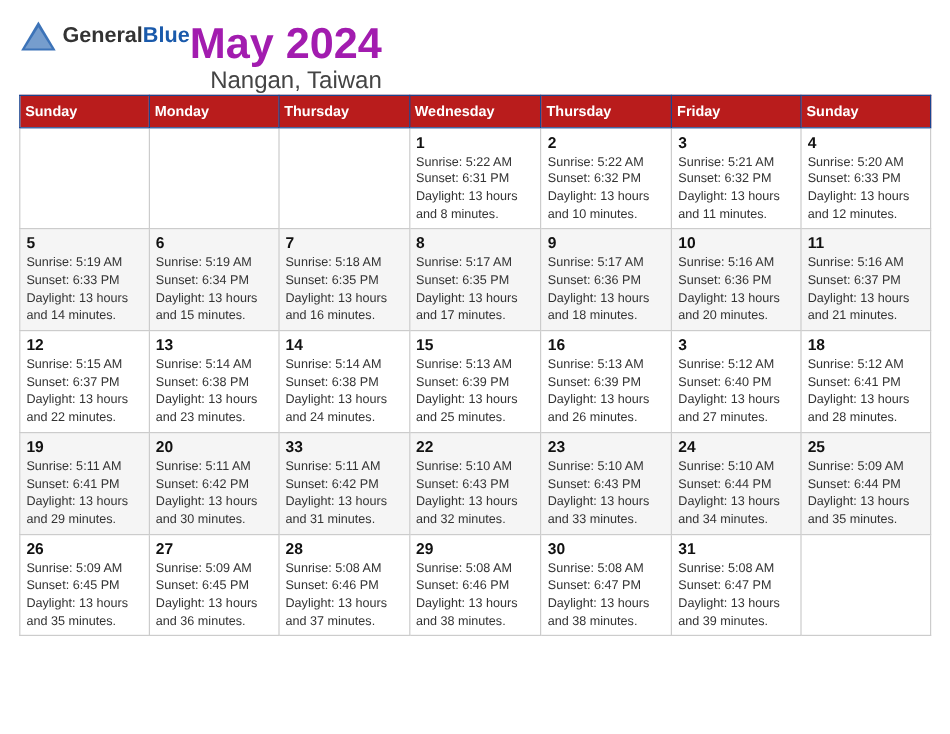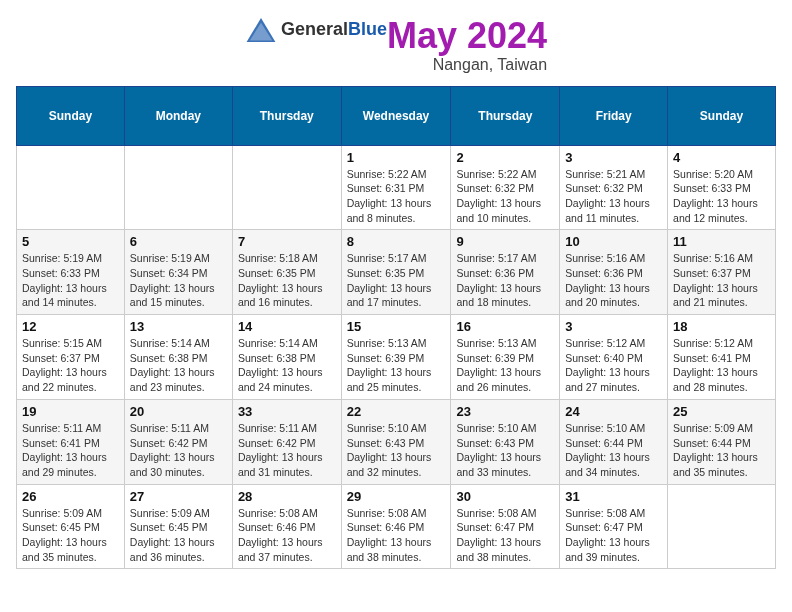--- a/index.html
+++ b/index.html
@@ -5,23 +5,22 @@
     * { box-sizing: border-box; margin: 0; padding: 0; }
     body {
       font-family: Arial, sans-serif;
       background: #fff;
       width: 792px;
       min-height: 612px;
       padding: 16px;
     }
     .header {
       display: flex;
-      justify-content: center;
+      justify-content: flex-start;
       align-items: flex-start;
-      margin-bottom: 12px;
     }
     .logo {
       display: flex;
       align-items: center;
       gap: 4px;
     }
     .logo-text {
       font-size: 18px;
       font-weight: bold;
       line-height: 1.1;
@@ -35,33 +34,33 @@
     .title-block {
       text-align: right;
     }
     .month-title {
       font-size: 36px;
       font-weight: bold;
       color: #a21caf;
       line-height: 1.1;
     }
     .location-title {
-      font-size: 16px;
+      font-size: 20px;
       color: #444;
     }
     .calendar {
       width: 100%;
       border-collapse: collapse;
       font-size: 11px;
     }
     .calendar th {
-      background: #0369a1;
+      background: #b91c1c;
       color: #fff;
-      padding: 22px 4px;
-      text-align: center;
+      padding: 6px 4px;
+      text-align: left;
       font-size: 12px;
       font-weight: bold;
       border: 1px solid #1a4490;
     }
     .calendar td {
       border: 1px solid #ccc;
       vertical-align: top;
       padding: 4px 5px;
       width: 113px;
       min-height: 80px;

